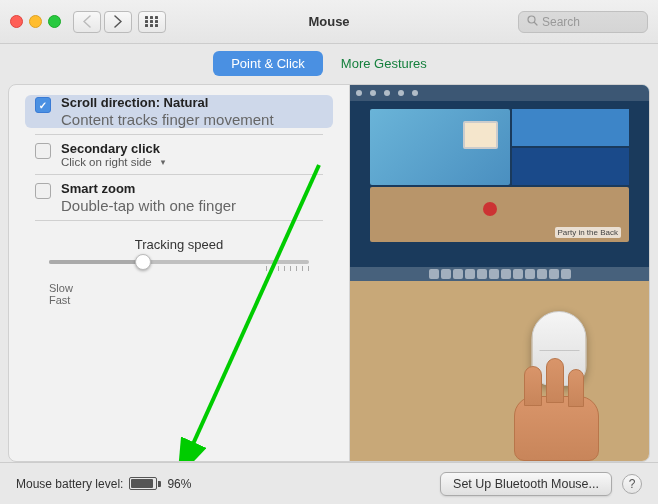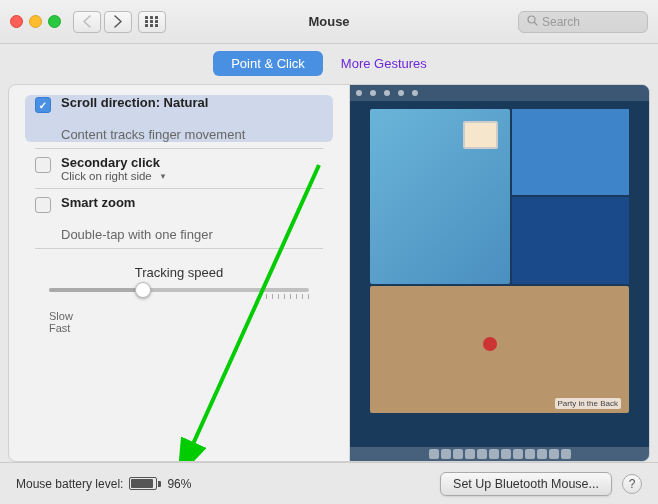--- a/index.html
+++ b/index.html
@@ -120,21 +120,21 @@
       border-radius: 6px;
       font-size: 13px;
       font-weight: 500;
       cursor: pointer;
     }
     .tab.active {
       background: #4a90e2;
       color: white;
     }
     .tab.inactive {
-      color: #6d28d9;
+      color: #15803d;
       background: transparent;
     }
 
     
     .main-content {
       display: flex;
       flex: 1;
       height: calc(504px - 44px - 40px - 42px);
       background: #f2f2f2;
       border: 1px solid #d0d0d0;
@@ -188,23 +188,23 @@
     }
     .setting-text {
       margin-left: 10px;
     }
     .setting-title {
       font-size: 13px;
       font-weight: 600;
       color: #222;
     }
     .setting-subtitle {
-      font-size: 13px;
+      font-size: 15px;
       color: #666;
-      margin-top: 17px;
+      margin-top: 1px;
     }
     .setting-subtitle-link {
       font-size: 11.5px;
       color: #555;
       display: flex;
       align-items: center;
       gap: 9px;
     }
     .dropdown-arrow {
       font-size: 9px;
@@ -270,20 +270,21 @@
       margin: 11px 10px 0;
       font-size: 11px;
       color: #666;
       flex-direction: column;
     }
 
     
     .right-panel {
       flex: 1;
       display: flex;
+      flex-direction: column;
       border-left: 1px solid #d5d5d5;
       overflow: hidden;
     }
     .preview-top {
       flex: 1;
       background: #6baed6;
       overflow: hidden;
       position: relative;
     }
     

